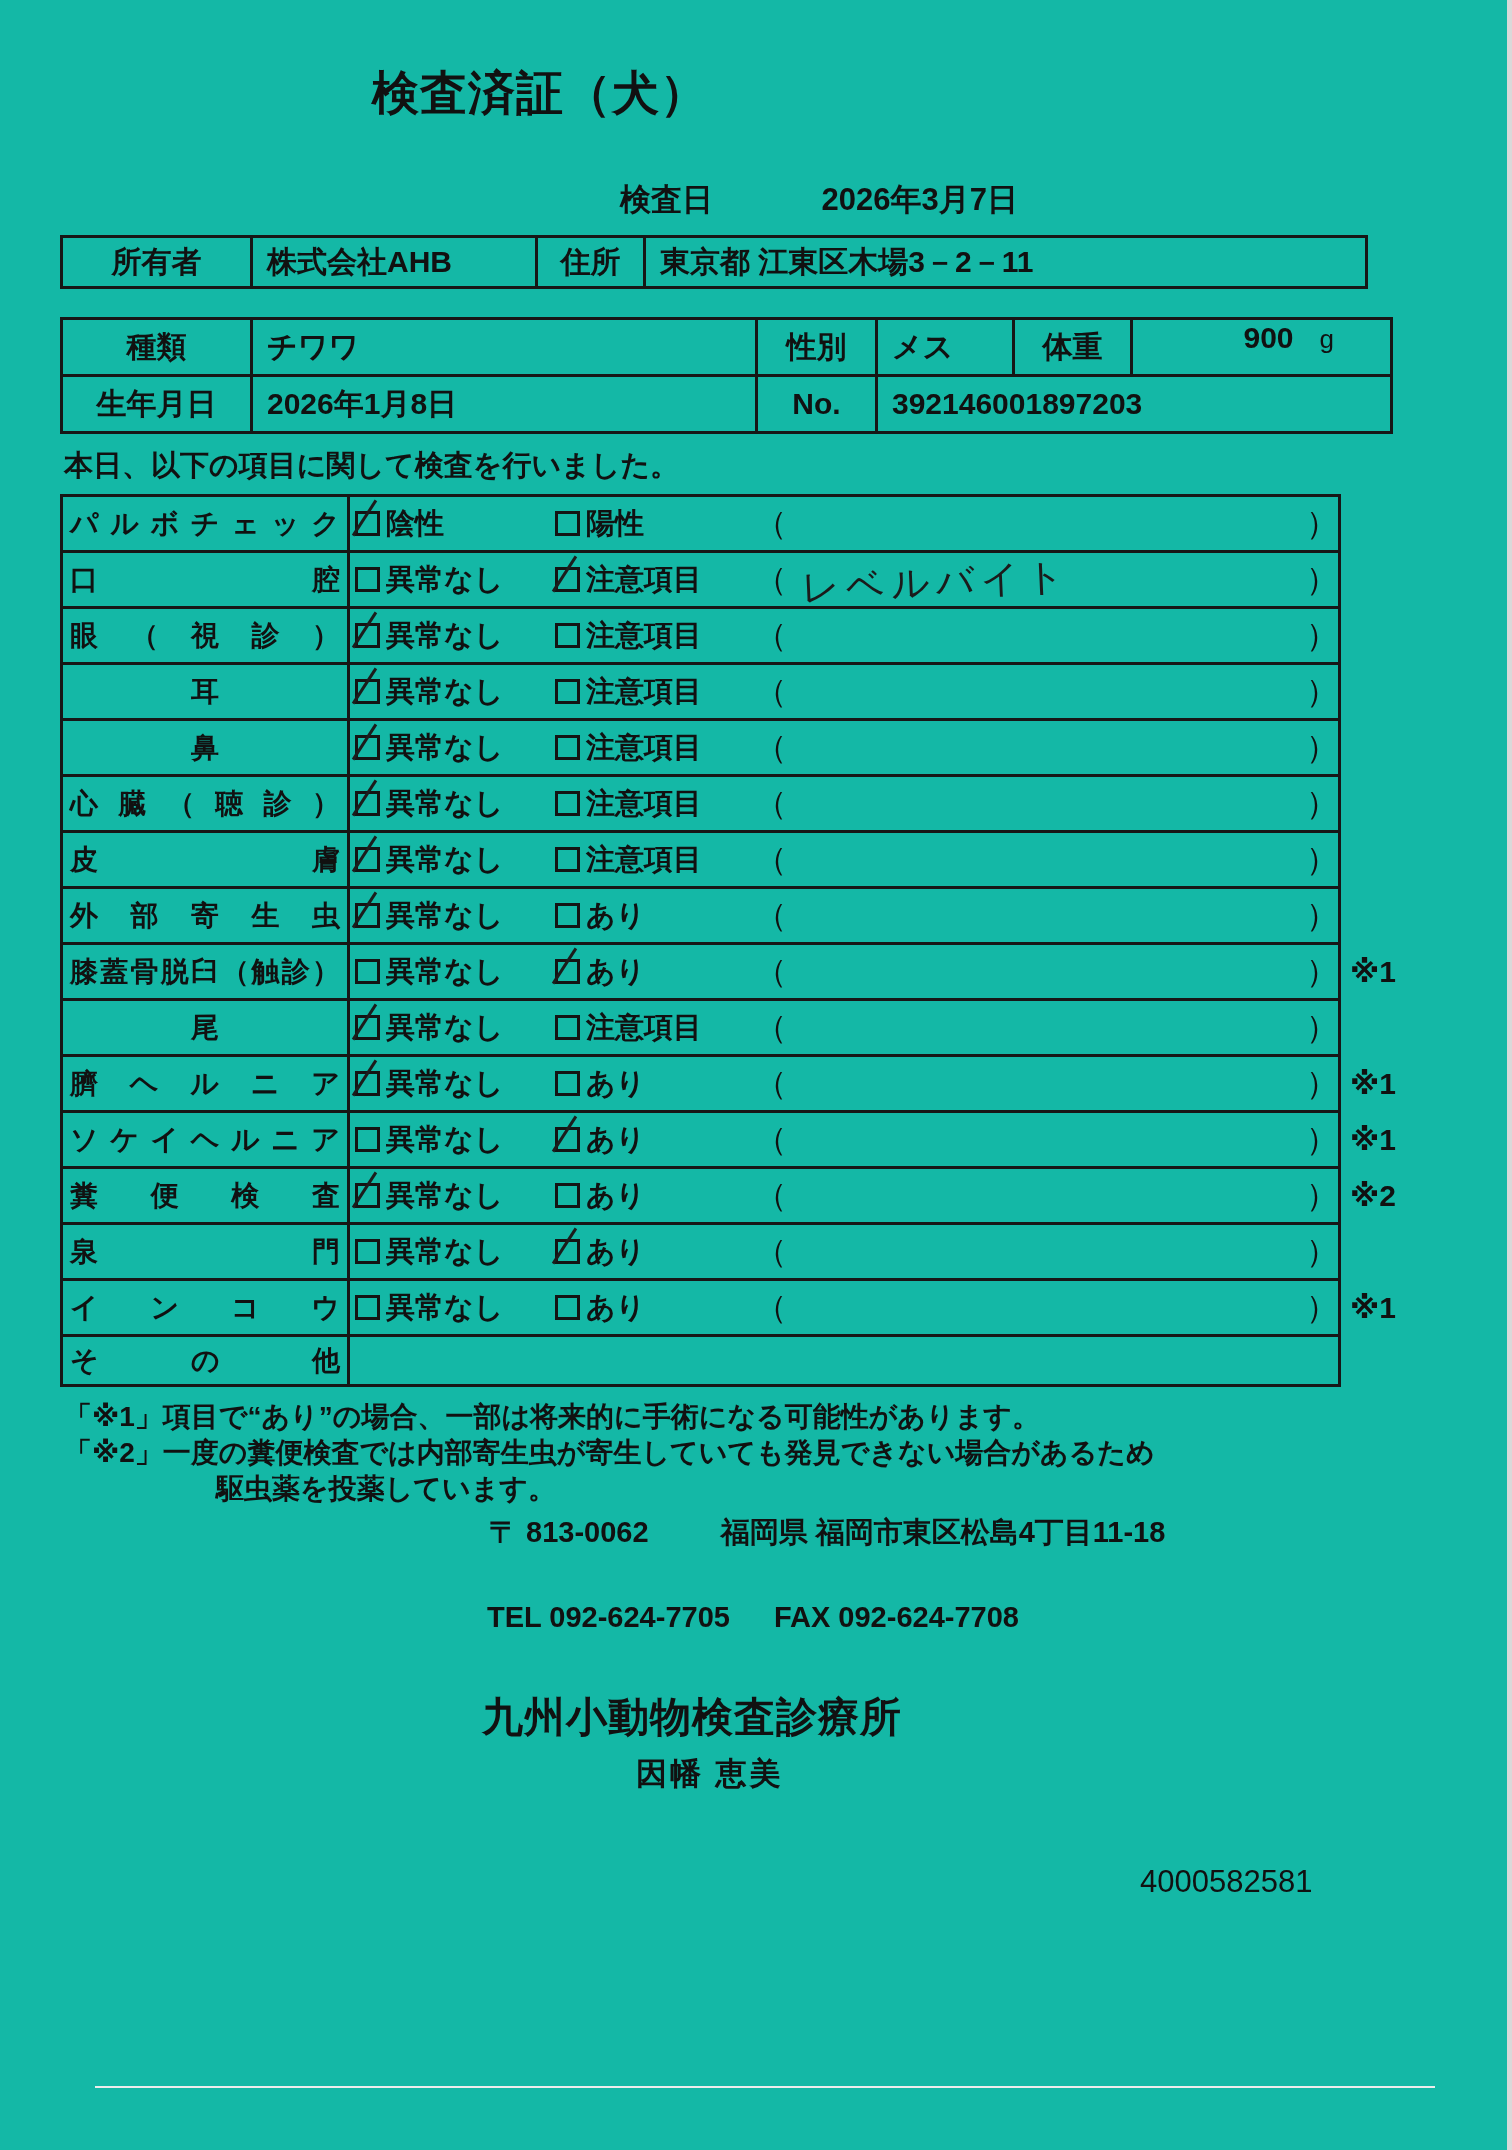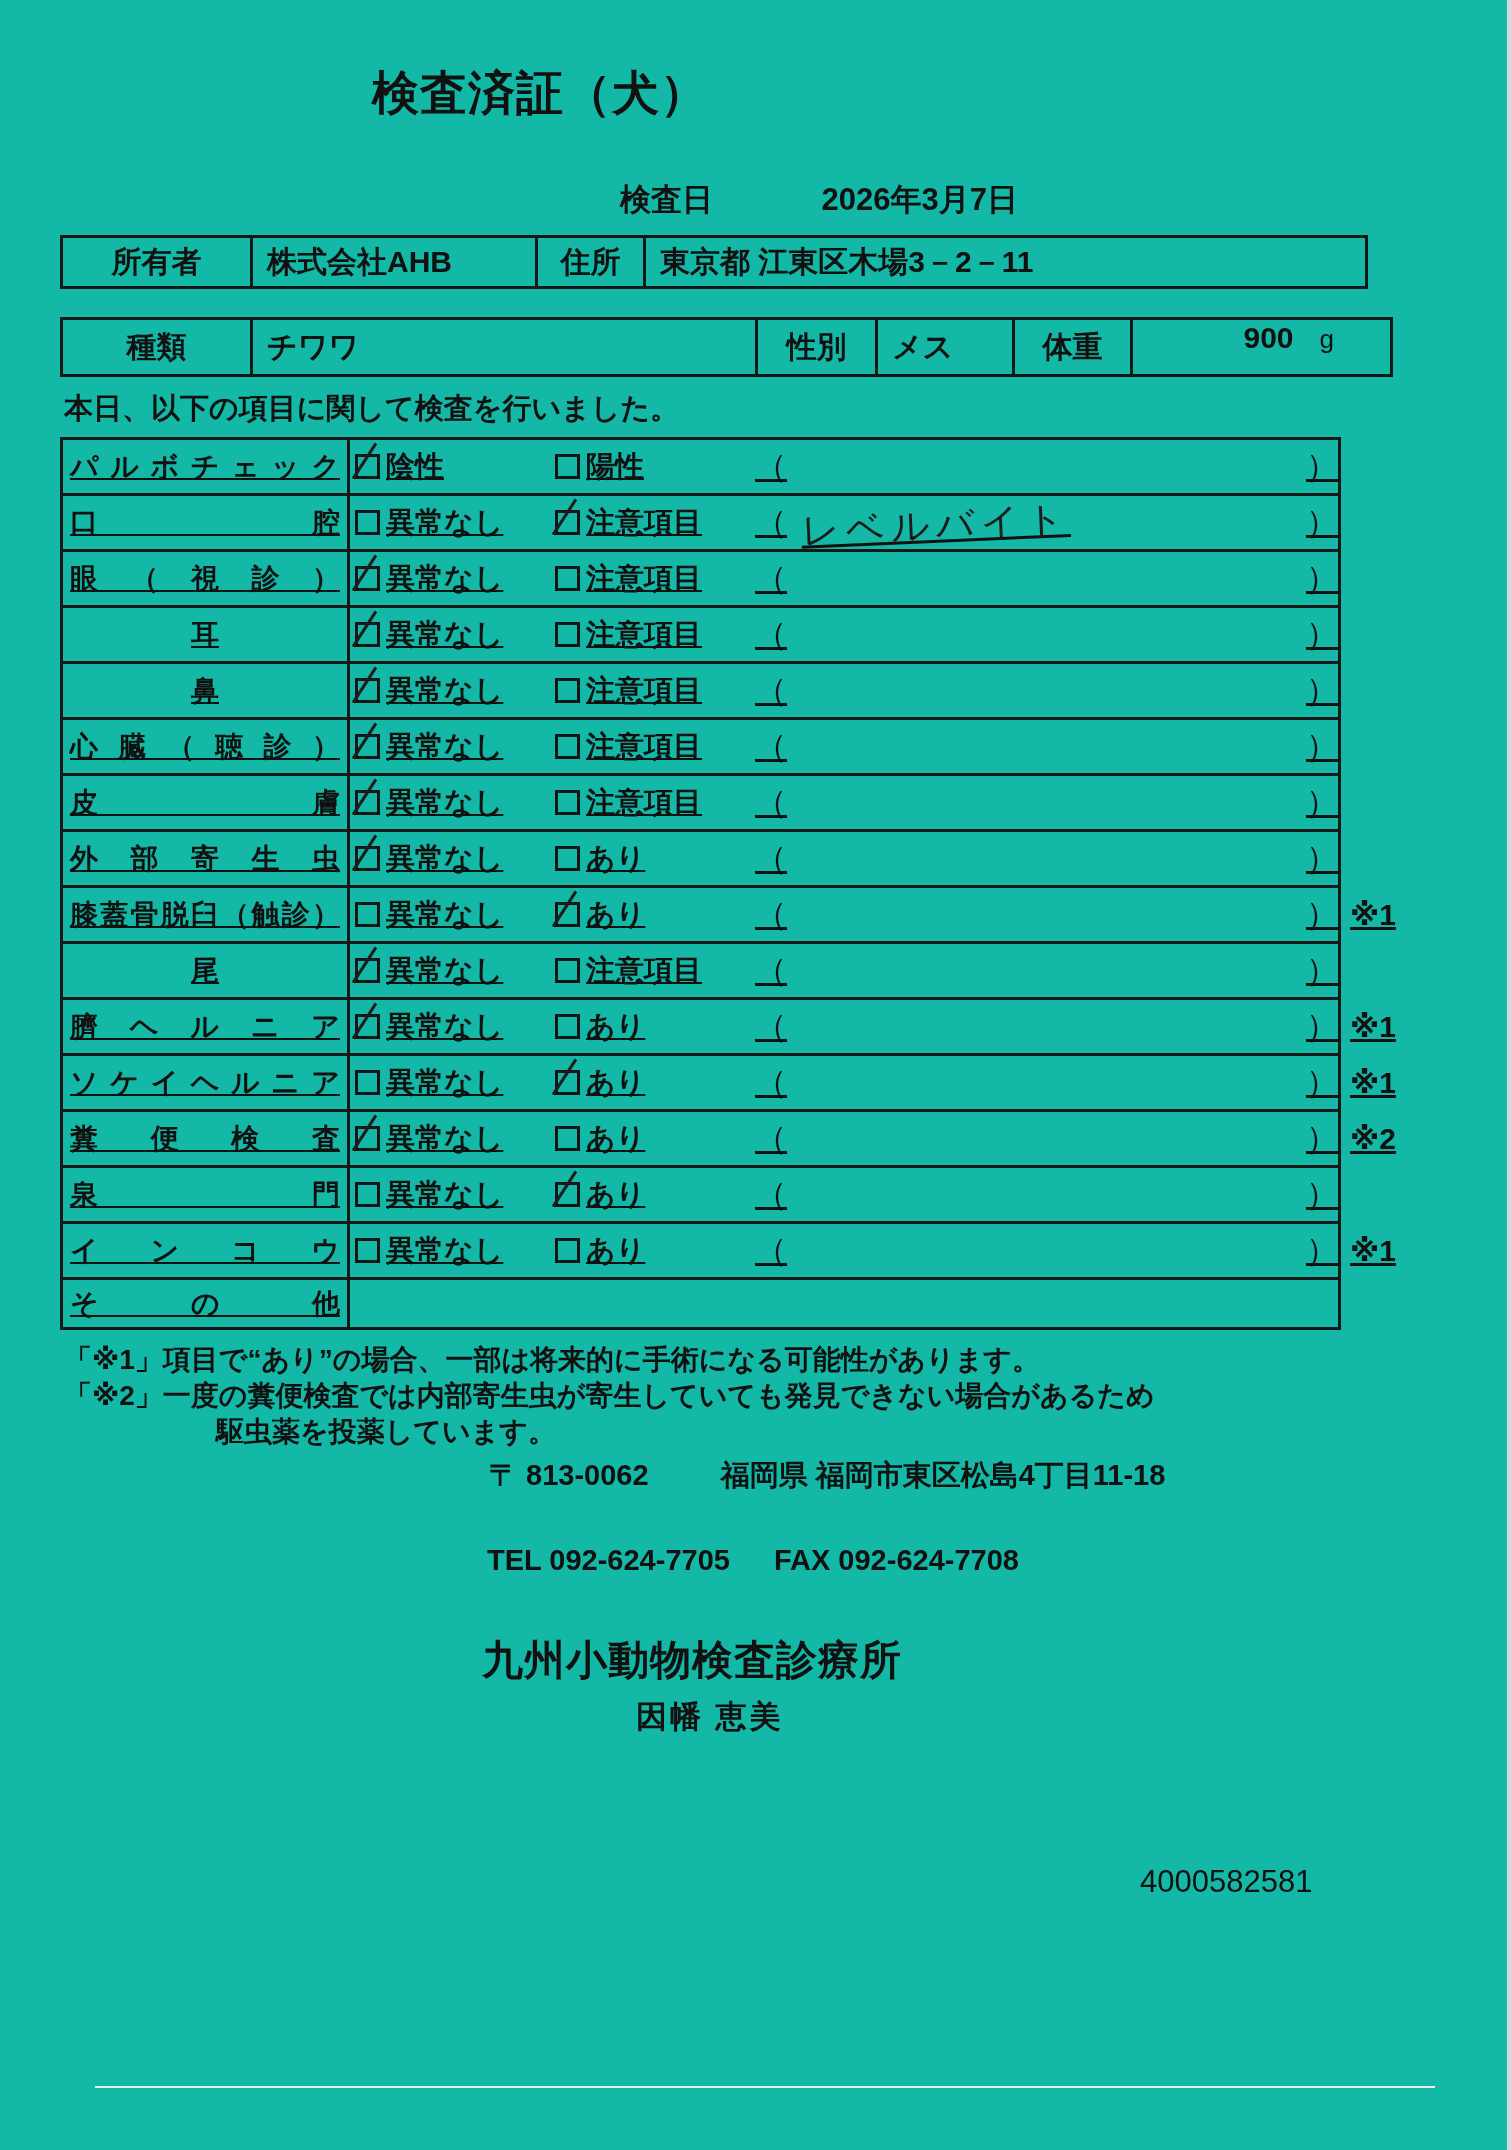--- a/index.html
+++ b/index.html
@@ -30,21 +30,21 @@
   .pet-table td{height:52px;}
   .lbl{text-align:center;}
   .val{text-align:left;padding-left:14px;}
   .weight-val{display:flex;align-items:baseline;justify-content:flex-end;
     padding-right:55px;gap:26px;border:none;height:100%;}
   .weight-val .unit{font-size:26px;font-weight:500;}
   
   .intro{margin:12px 0 0 64px;font-size:29px;font-weight:600;}
   
   .check-table{margin:8px 0 0 60px;}
-  .check-table td{height:53px;text-decoration:underline;}
+  .check-table td{height:53px;}
   .check-table tr:last-child td{height:47px;}
   .c-label{
     width:270px;padding:0 7px;font-size:28px;
     text-align:justify;text-align-last:justify;
   }
   .c-label.single{text-align:center;text-align-last:center;}
   .c-opts{width:988px;padding:0;}
   .opts-flex{display:flex;align-items:center;padding-left:5px;height:100%;}
   .opt{display:flex;align-items:center;width:200px;flex-shrink:0;}
   .cb{
@@ -128,20 +128,26 @@
       <td class="lbl">性別</td>
       <td class="val">メス</td>
       <td class="lbl">体重</td>
       <td>
         <div class="weight-val">
           <span>900</span>
           <span class="unit">g</span>
         </div>
       </td>
     </tr>
+    <tr>
+      <td class="lbl">生年月日</td>
+      <td class="val">2026年1月8日</td>
+      <td class="lbl">No.</td>
+      <td class="val" colspan="3">392146001897203</td>
+    </tr>
   </tbody>
     </table>
 
   <div class="intro">本日、以下の項目に関して検査を行いました。</div>
 
   <table class="check-table">
     <colgroup>
         <col style="width:270px">
         <col style="width:988px">
         <col style="width:75px">

